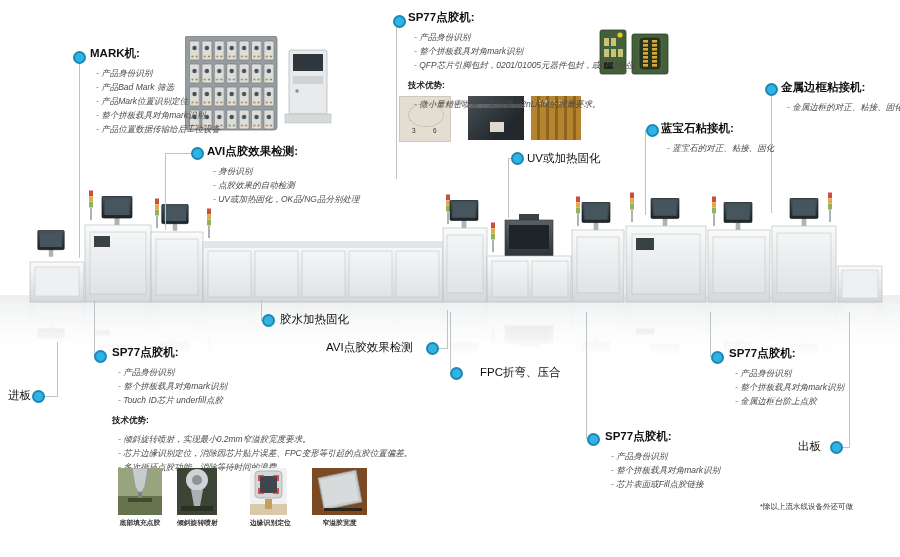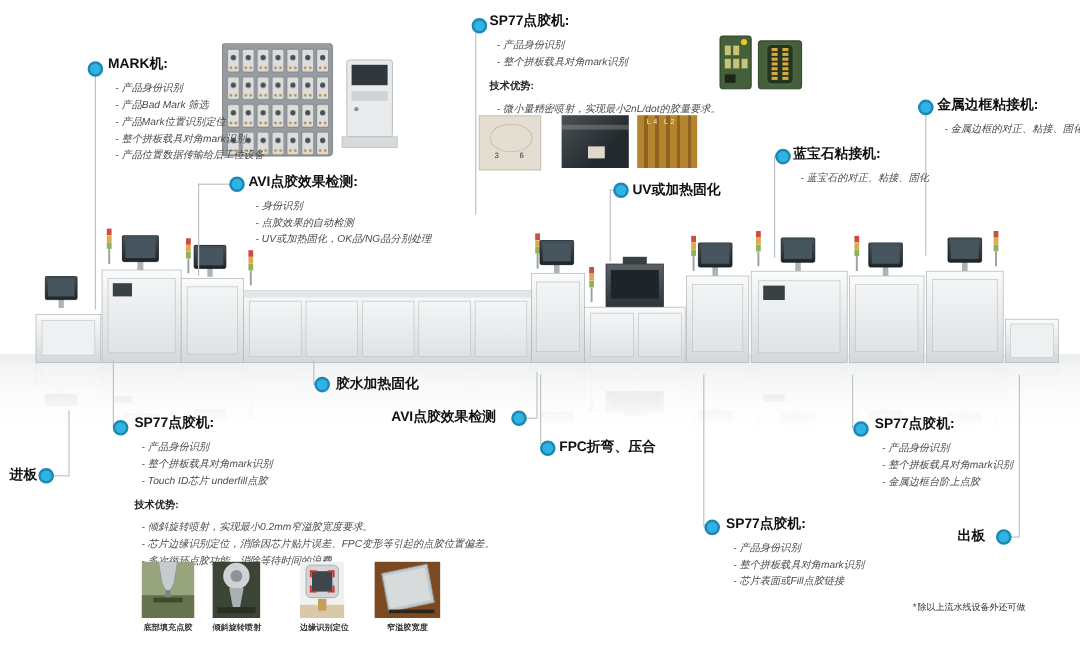--- a/index.html
+++ b/index.html
@@ -12,21 +12,21 @@
   
   .vl{position:absolute;width:1px;background:#bdc3c7;}
   .hl{position:absolute;height:1px;background:#bdc3c7;}
   
   .ct{position:absolute;}
   .ct h3{margin:0;font-size:11.5px;font-weight:bold;color:#111;letter-spacing:0;}
   .ct ul{list-style:none;margin:5px 0 0 0;padding:0 0 0 6px;font-style:italic;}
   .ct li{font-size:8.5px;color:#4a4a4a;line-height:14px;white-space:nowrap;}
   .ct li::before{content:"-  ";color:#4a4a4a;}
   .ct .tech{margin-top:8px;font-size:8.5px;font-weight:bold;color:#222;}
-  .biglabel{position:absolute;font-size:11.5px;font-weight:bold;color:#111;white-space:nowrap;}
+  .biglabel{position:absolute;font-size:11.5px;font-weight:normal;color:#111;white-space:nowrap;}
   
   .photo{position:absolute;overflow:hidden;}
   .pmark{position:absolute;font-size:6.5px;color:#333;}
   .p3label{position:absolute;top:3px;left:8px;font-size:6px;color:#f3e9d2;letter-spacing:2px;}
   
   .cap{position:absolute;font-size:6.8px;font-weight:bold;color:#333;text-align:center;white-space:nowrap;}
   
   .footnote{position:absolute;font-size:7.5px;color:#333;}
   .footnote .ft-title{font-weight:normal;line-height:14px;}
   .footnote ul{list-style:none;margin:0;padding:0 0 0 4px;}
@@ -280,20 +280,21 @@
       <li>整个拼板载具对角mark识别</li>
       <li>产品位置数据传输给后工位设备</li>
     </ul>
   </div>
 
   <div class="ct" style="left:408px;top:10px;width:290px;">
     <h3>SP77点胶机:</h3>
     <ul>
       <li>产品身份识别</li>
       <li>整个拼板载具对角mark识别</li>
+      <li>QFP芯片引脚包封，0201/01005元器件包封，或FPC补强</li>
     </ul>
     <div class="tech">技术优势:</div>
     <ul>
       <li>微小量精密喷射，实现最小2nL/dot的胶量要求。</li>
     </ul>
   </div>
 
   <div class="ct" style="left:207px;top:144px;">
     <h3>AVI点胶效果检测:</h3>
     <ul>
@@ -316,21 +317,21 @@
     <h3>金属边框粘接机:</h3>
     <ul>
       <li>金属边框的对正、粘接、固化</li>
     </ul>
   </div>
 
   <div class="biglabel" style="left:280px;top:312px;">胶水加热固化</div>
 
   <div class="biglabel" style="left:314px;top:340px;margin-left:12px;">AVI点胶效果检测</div>
 
-  <div class="biglabel" style="left:466px;top:365px;">FPC折弯、压合</div>
+  <div class="biglabel" style="left:480px;top:365px;">FPC折弯、压合</div>
 
   <div class="biglabel" style="left:8px;top:388px;">进板</div>
 
   <div class="biglabel" style="left:798px;top:439px;">出板</div>
 
   <div class="ct" style="left:112px;top:345px;width:300px;">
     <h3>SP77点胶机:</h3>
     <ul>
       <li>产品身份识别</li>
       <li>整个拼板载具对角mark识别</li>
@@ -389,17 +390,17 @@
     <polygon points="6,10 44,2 50,34 12,42" fill="#c3c8ca" stroke="#8d9396" stroke-width="0.7"></polygon>
     <polygon points="8,12 42,5 47,32 13,39" fill="#d7dbdc"></polygon>
     <rect x="12" y="40" width="38" height="3" fill="#2e2417"></rect>
   </svg>
 
   <div class="cap" style="left:118px;top:518px;width:44px;">底部填充点胶</div>
   <div class="cap" style="left:177px;top:518px;width:40px;">倾斜旋转喷射</div>
   <div class="cap" style="left:250px;top:518px;width:37px;">边缘识别定位</div>
   <div class="cap" style="left:312px;top:518px;width:55px;">窄溢胶宽度</div>
 
-  <div class="footnote" style="left:760px;top:500px;font-family:Liberation Mono, monospace;">
+  <div class="footnote" style="left:760px;top:500px;">
     <div class="ft-title">*除以上流水线设备外还可做</div>
   </div>
 
 </div>
 
 </body></html>

